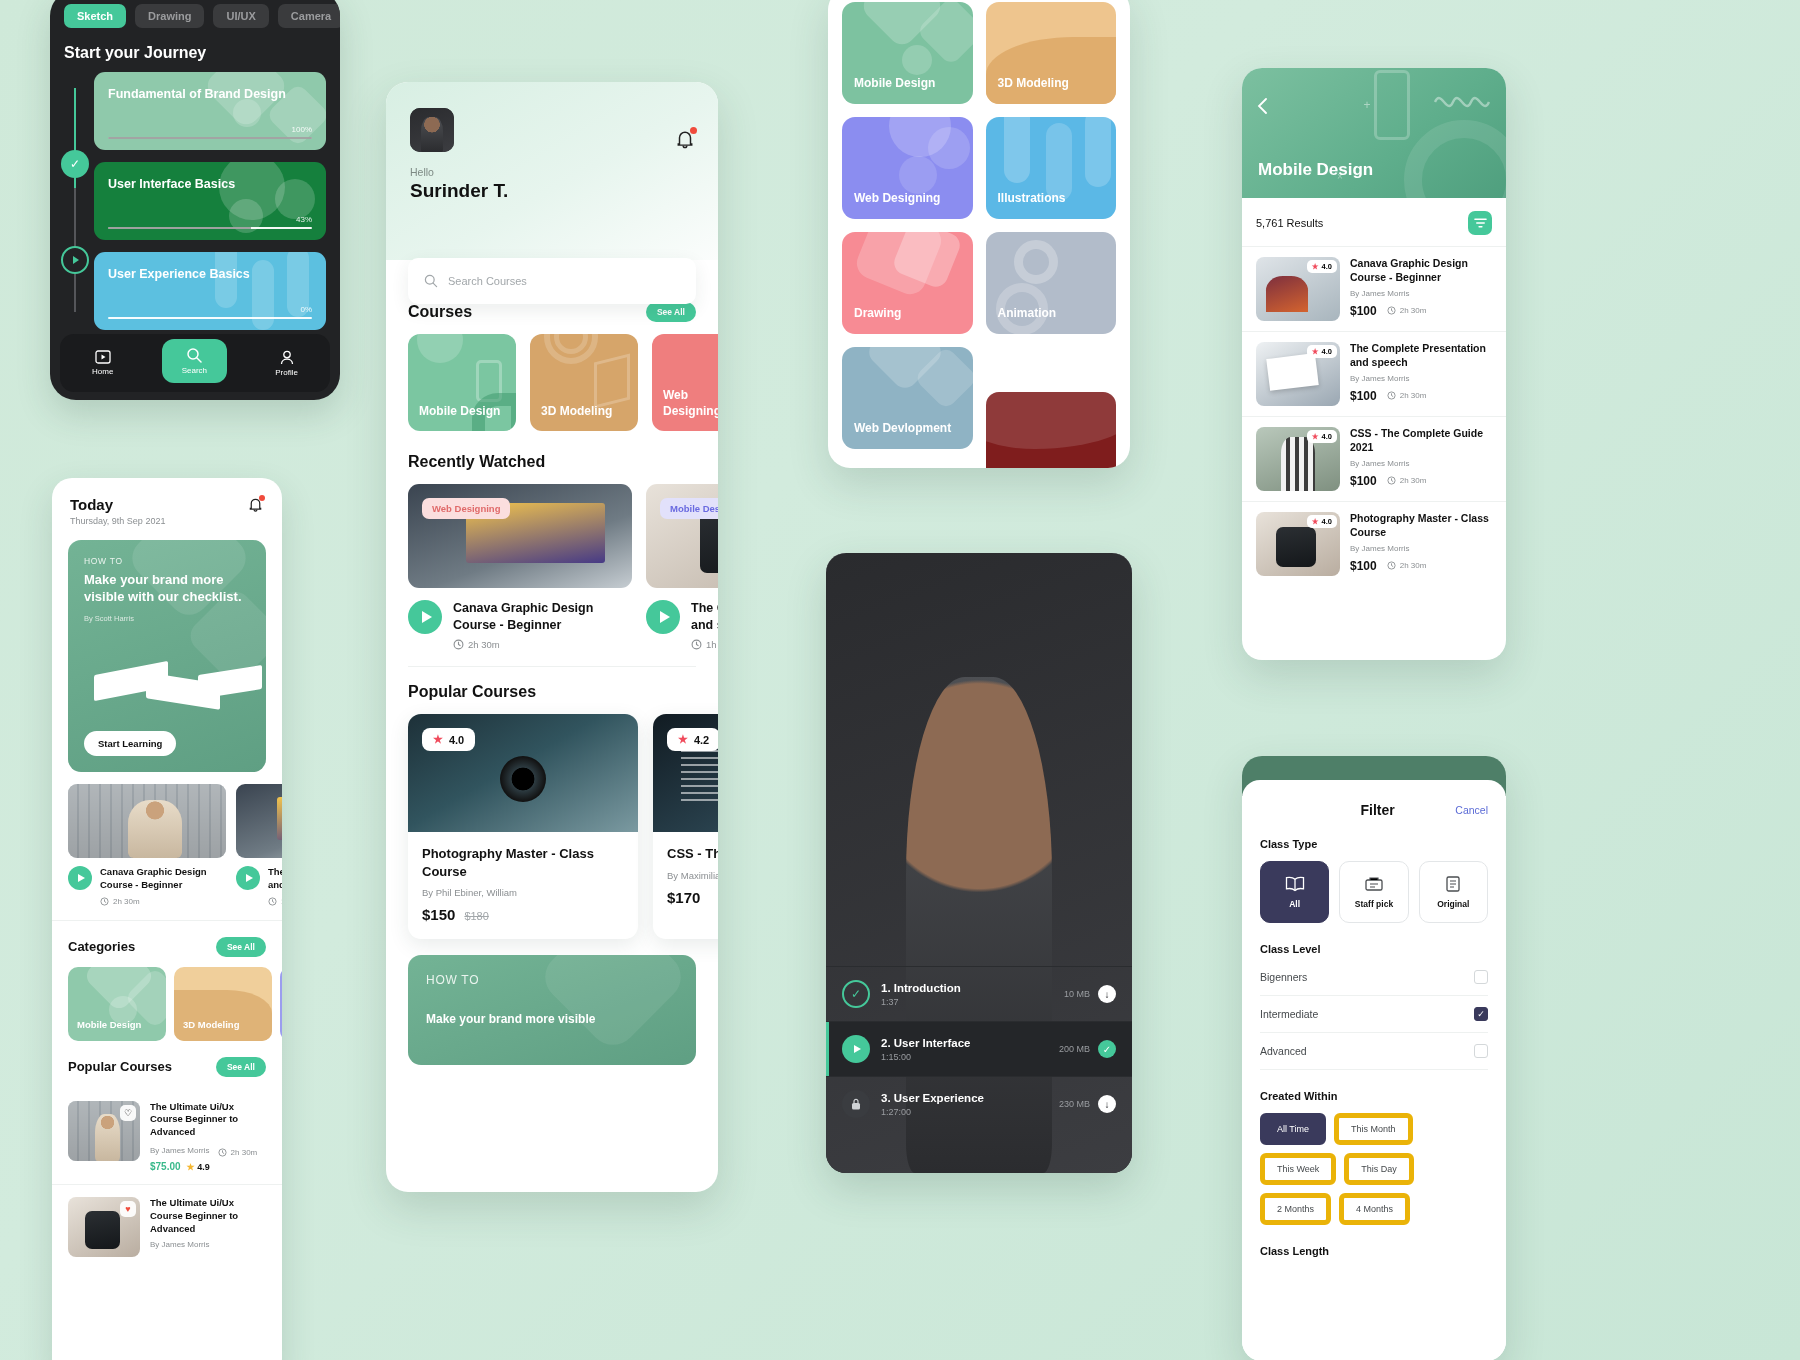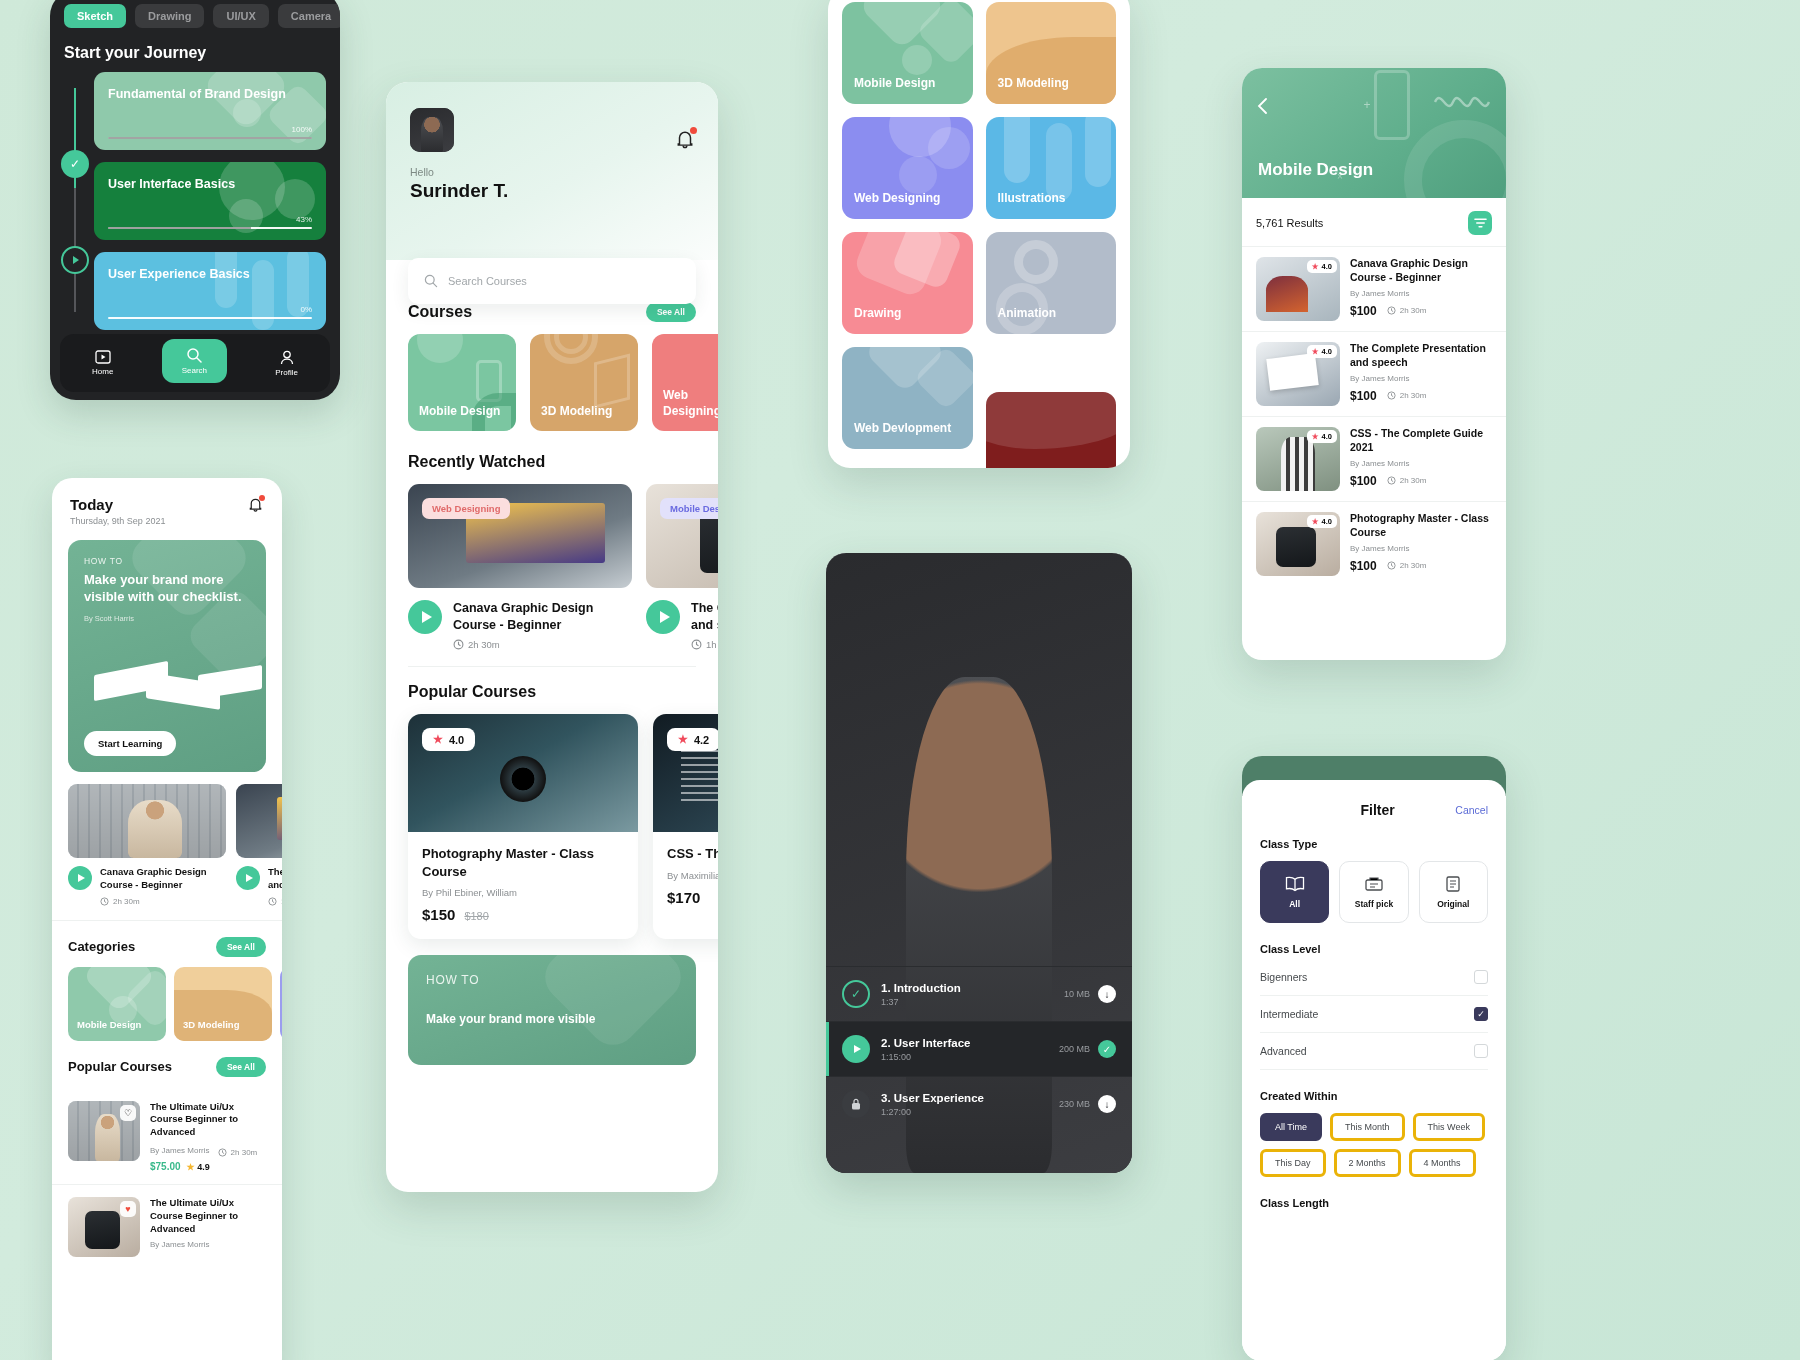--- a/index.html
+++ b/index.html
@@ -226,21 +226,21 @@
   .type-card { flex: 1; height: 62px; border-radius: 10px; border: 1px solid #e3e6e8; display: flex;
     flex-direction: column; align-items: center; justify-content: center; gap: 6px; }
   .type-card.active { background: #3a3a5c; border-color: #3a3a5c; }
   .type-card span { font-size: 8.5px; font-weight: bold; color: #111; }
   .type-card.active span { color: #fff; }
   .lvl-row { display: flex; align-items: center; justify-content: space-between; padding: 11px 0; border-bottom: 1px solid #eef1f0; }
   .lvl-label { font-size: 10.5px; color: #45494c; }
   .cbox { width: 14px; height: 14px; border-radius: 3px; border: 1px solid #d4d8da; }
   .cbox.checked { background: #3a3a5c; border-color: #3a3a5c; display:flex; align-items:center; justify-content:center; color:#fff; font-size:9px; }
   .chip-wrap { display: flex; flex-wrap: wrap; gap: 8px; margin-top: 11px; }
-  .fchip { font-size: 9px; padding: 6px 12px; border-radius: 6px; border: 3px solid #eab308; color: #45494c; }
+  .fchip { font-size: 9px; padding: 6px 12px; border-radius: 6px; border: 5px solid #eab308; color: #45494c; }
   .fchip.active { background: #3a3a5c; border-color: #3a3a5c; color: #fff; }
 
   
   .ph { position: absolute; inset: 0; }
   .ph-library { background:
      linear-gradient(180deg, rgba(0,0,0,.12), rgba(0,0,0,.22)),
      repeating-linear-gradient(90deg,#c9cfd3 0 9px,#b4bcc2 9px 11px),
      repeating-linear-gradient(0deg,#cfd5d9 0 16px,#aab2b8 16px 18px);
   }
   .ph-library::after { content:''; position:absolute; left:38%; top:22%; width:34%; height:78%;

